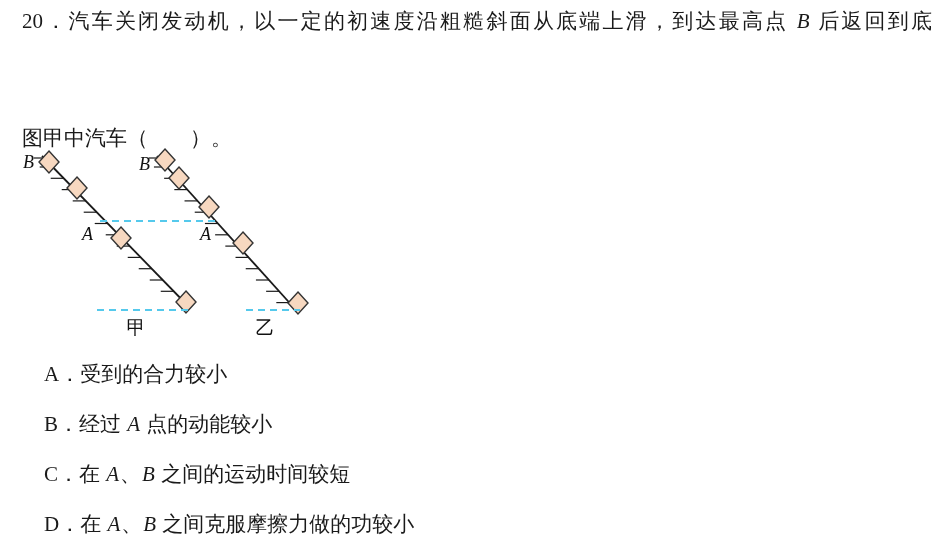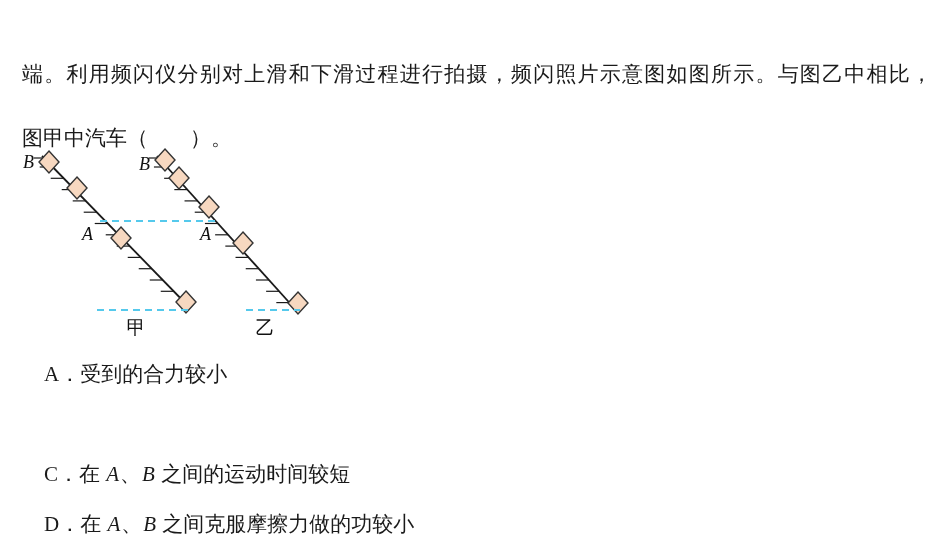--- a/index.html
+++ b/index.html
@@ -19,21 +19,21 @@
   .var{font-style:italic;padding:0 1px;}
   #figure{position:absolute;left:0;top:140px;width:330px;height:215px;}
   .fvar{font-family:"Liberation Serif","DejaVu Serif",serif;font-style:italic;font-size:18px;fill:#111;}
   .fcap{font-family:"Liberation Serif","DejaVu Serif",serif;font-size:19px;fill:#111;}
 </style>
 </head>
 <body>
 
 <div class="page">
 
-  <div class="qline just" style="top:60px"><span>端。利用频闪仪分别对上滑和下滑过程进行拍摄，频闪照片示意图如图所示。与图乙中相比，</span></div>
+  <div class="qline just" style="top:7px"><span>20．</span><span>汽车关闭发动机，以一定的初速度沿粗糙斜面从底端上滑，到达最高点 </span><span class="var">B</span><span> 后返回到底</span></div>
   <div class="qline" style="top:124px"><span>图甲中汽车（　　）。</span></div>
 
   <svg id="figure" viewBox="0 140 330 215">
     <g id="fig-dynamic">
         <line x1="42" y1="156" x2="190" y2="308" stroke="#1a1a1a" stroke-width="1.8"></line>
         <line x1="43.94736842105263" y1="158" x2="33.94736842105263" y2="158" stroke="#1a1a1a" stroke-width="1.2"></line>
         <line x1="52.71052631578947" y1="167" x2="39.71052631578947" y2="167" stroke="#1a1a1a" stroke-width="1.2"></line>
         <line x1="63.71315789473685" y1="178.3" x2="50.71315789473685" y2="178.3" stroke="#1a1a1a" stroke-width="1.2"></line>
         <line x1="74.71578947368423" y1="189.60000000000002" x2="61.715789473684225" y2="189.60000000000002" stroke="#1a1a1a" stroke-width="1.2"></line>
         <line x1="85.71842105263161" y1="200.90000000000003" x2="72.71842105263161" y2="200.90000000000003" stroke="#1a1a1a" stroke-width="1.2"></line>
@@ -75,16 +75,17 @@
       </g>
     <text x="34" y="168" text-anchor="end" class="fvar">B</text>
     <text x="93" y="240" text-anchor="end" class="fvar">A</text>
     <text x="150" y="170" text-anchor="end" class="fvar">B</text>
     <text x="211" y="240" text-anchor="end" class="fvar">A</text>
     <text x="136" y="334" text-anchor="middle" class="fcap">甲</text>
     <text x="265" y="334" text-anchor="middle" class="fcap">乙</text>
   </svg>
 
   <div class="opt" style="top:360px"><span>A．受到的合力较小</span></div>
+  <div class="opt" style="top:410px"><span>B．经过 </span><span class="var">A</span><span> 点的动能较小</span></div>
   <div class="opt" style="top:510px"><span>D．在 </span><span class="var">A</span><span>、</span><span class="var">B</span><span> 之间克服摩擦力做的功较小</span></div>
   <div class="opt" style="top:460px"><span>C．在 </span><span class="var">A</span><span>、</span><span class="var">B</span><span> 之间的运动时间较短</span></div>
 
 </div>
 
 </body></html>

